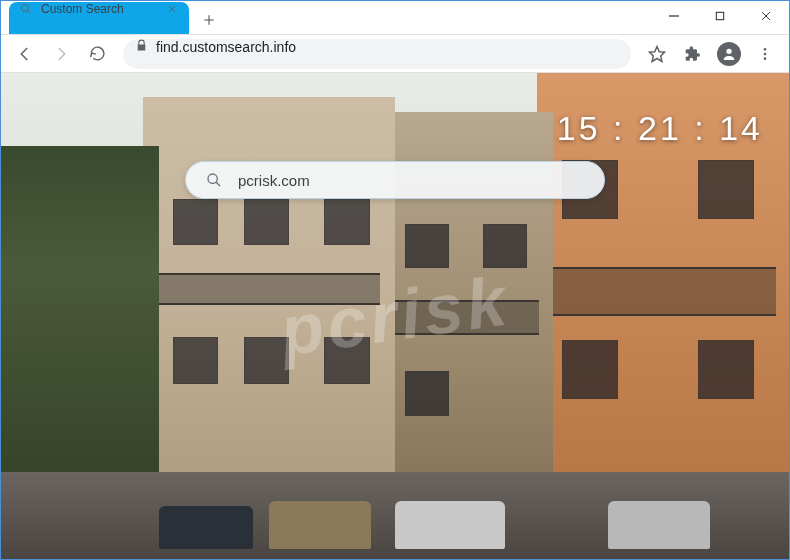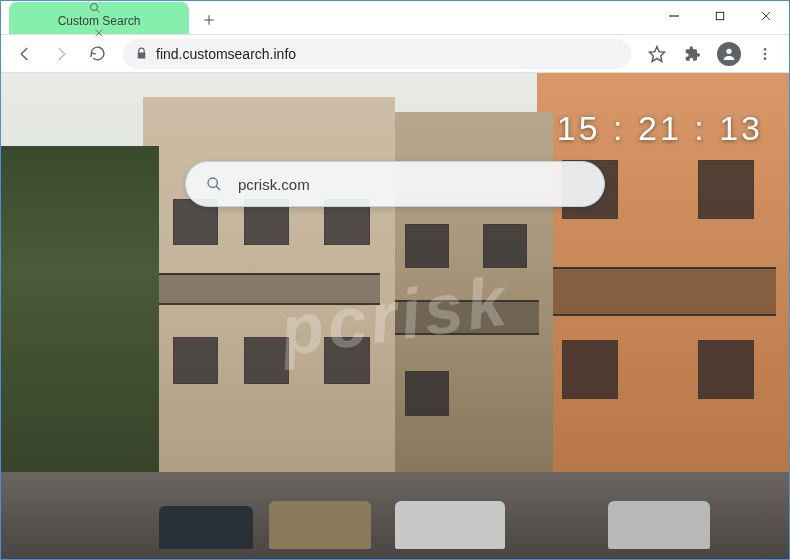--- a/index.html
+++ b/index.html
@@ -2,34 +2,34 @@
 <html><head>
 <meta charset="utf-8">
 <style>
 * { margin: 0; padding: 0; box-sizing: border-box; font-family: 'Segoe UI', Arial, sans-serif; }
 body { width: 790px; height: 560px; overflow: hidden; background: #fff; }
 
 .window { width: 790px; height: 560px; border: 1px solid #4a90d9; display: flex; flex-direction: column; }
 
 
 .titlebar { height: 34px; background: #fff; display: flex; align-items: flex-end; border-bottom: 1px solid #e0e0e0; }
-.tab { display: flex; align-items: center; height: 32px; padding: 0 10px; margin-left: 8px; background: #86efac; border-radius: 8px 8px 0 0; min-width: 180px; position: relative; flex-direction: column; }
+.tab { display: flex; height: 32px; padding: 0 10px; margin-left: 8px; background: #0ea5e9; border-radius: 8px 8px 0 0; min-width: 180px; position: relative; }
 .tab-favicon { width: 14px; height: 14px; margin-right: 8px; display: flex; align-items: center; justify-content: center; color: #5f6368; }
 .tab-title { font-size: 12px; color: #3c4043; flex: 1; }
 .tab-close { width: 14px; height: 14px; color: #5f6368; display: flex; align-items: center; justify-content: center; cursor: pointer; }
 .new-tab { width: 28px; height: 28px; display: flex; align-items: center; justify-content: center; color: #5f6368; cursor: pointer; margin-left: 6px; }
 .titlebar-spacer { flex: 1; }
 .win-controls { display: flex; align-self: flex-start; }
 .win-btn { width: 46px; height: 30px; display: flex; align-items: center; justify-content: center; color: #000; cursor: pointer; }
 
 
 .toolbar { height: 38px; background: #fff; display: flex; align-items: center; padding: 0 8px; gap: 4px; border-bottom: 1px solid #e0e0e0; }
 .nav-btn { width: 32px; height: 32px; display: flex; align-items: center; justify-content: center; color: #5f6368; border-radius: 50%; cursor: pointer; }
 .nav-btn.disabled { color: #bdbdbd; }
-.addressbar { flex: 1; height: 30px; background: #f1f3f4; border-radius: 15px; display: flex; align-items: center; padding: 0 12px; gap: 8px; margin: 10px 6px; }
+.addressbar { flex: 1; height: 30px; background: #f1f3f4; border-radius: 15px; display: flex; align-items: flex-start; padding: 0 12px; gap: 8px; margin: 10px 6px; }
 .lock-icon { color: #5f6368; display: flex; }
 .url { font-size: 14px; color: #202124; }
 .tool-icon { width: 32px; height: 32px; display: flex; align-items: center; justify-content: center; color: #5f6368; cursor: pointer; }
 .avatar { width: 24px; height: 24px; border-radius: 50%; background: #5f6368; display: flex; align-items: center; justify-content: center; }
 
 
 .content { flex: 1; position: relative; overflow: hidden; }
 .bg { position: absolute; inset: 0; }
 .sky { position: absolute; top: 0; left: 0; right: 0; height: 28%; background: linear-gradient(180deg, #e8ebe6 0%, #dfe3dc 100%); }
 .building1 { position: absolute; top: 15%; left: 0; width: 20%; height: 85%; background: linear-gradient(180deg, #3a4a2e 0%, #4b5a38 30%, #2e3a24 100%); }
@@ -41,21 +41,21 @@
 .balcony { position: absolute; background: rgba(40,38,35,0.4); border-top: 2px solid #3a3530; border-bottom: 2px solid #3a3530; }
 .car { position: absolute; bottom: 2%; border-radius: 6px 6px 2px 2px; }
 
 
 .clock { position: absolute; top: 36px; right: 26px; text-align: right; color: #fff; text-shadow: 0 1px 4px rgba(0,0,0,0.5); }
 .time { font-size: 34px; font-weight: 300; letter-spacing: 3px; }
 .date { font-size: 14px; font-weight: 300; margin-top: 2px; }
 
 
 .search-wrap { position: absolute; top: 88px; left: 50%; transform: translateX(-50%); width: 420px; }
-.search-pill { height: 46px; background: rgba(245,247,250,0.92); border: 1px solid #bcd4ea; border-radius: 23px; display: flex; align-items: center; padding: 0 20px; gap: 16px; box-shadow: 0 2px 6px rgba(0,0,0,0.15); }
+.search-pill { height: 38px; background: rgba(245,247,250,0.92); border: 1px solid #bcd4ea; border-radius: 23px; display: flex; align-items: center; padding: 0 20px; gap: 16px; box-shadow: 0 2px 6px rgba(0,0,0,0.15); }
 .search-icon-in { color: #6b7280; display: flex; }
 .search-input { flex: 1; border: none; background: transparent; outline: none; font-size: 15px; color: #3c4043; }
 
 
 .watermark { position: absolute; top: 50%; left: 50%; transform: translate(-50%,-50%) rotate(-8deg); font-size: 70px; font-weight: 700; color: rgba(255,255,255,0.25); letter-spacing: 4px; pointer-events: none; font-style: italic; }
 </style>
 </head>
 <body>
 
 <div class="window">
@@ -182,21 +182,21 @@
       </div>
       <div class="building1"></div>
       <div class="street"></div>
       <div class="car" style="left:20%;width:12%;height:9%;background:#2a3038"></div>
       <div class="car" style="left:34%;width:13%;height:10%;background:#8a7a5a"></div>
       <div class="car" style="left:50%;width:14%;height:10%;background:#c8c8c8"></div>
       <div class="car" style="right:10%;width:13%;height:10%;background:#b8b8b8"></div>
     </div>
 
     <div class="clock">
-      <div class="time">15 : 21 : 13</div>
+      <div class="time">15 : 21 : 14</div>
     </div>
 
     <div class="search-wrap">
       <div class="search-pill">
         <span class="search-icon-in">
           <svg width="16" height="16" viewBox="0 0 24 24" fill="none" stroke="currentColor" stroke-width="2">
               <circle cx="10" cy="10" r="7"></circle>
               <line x1="21" y1="21" x2="15" y2="15"></line>
             </svg>
         </span>

